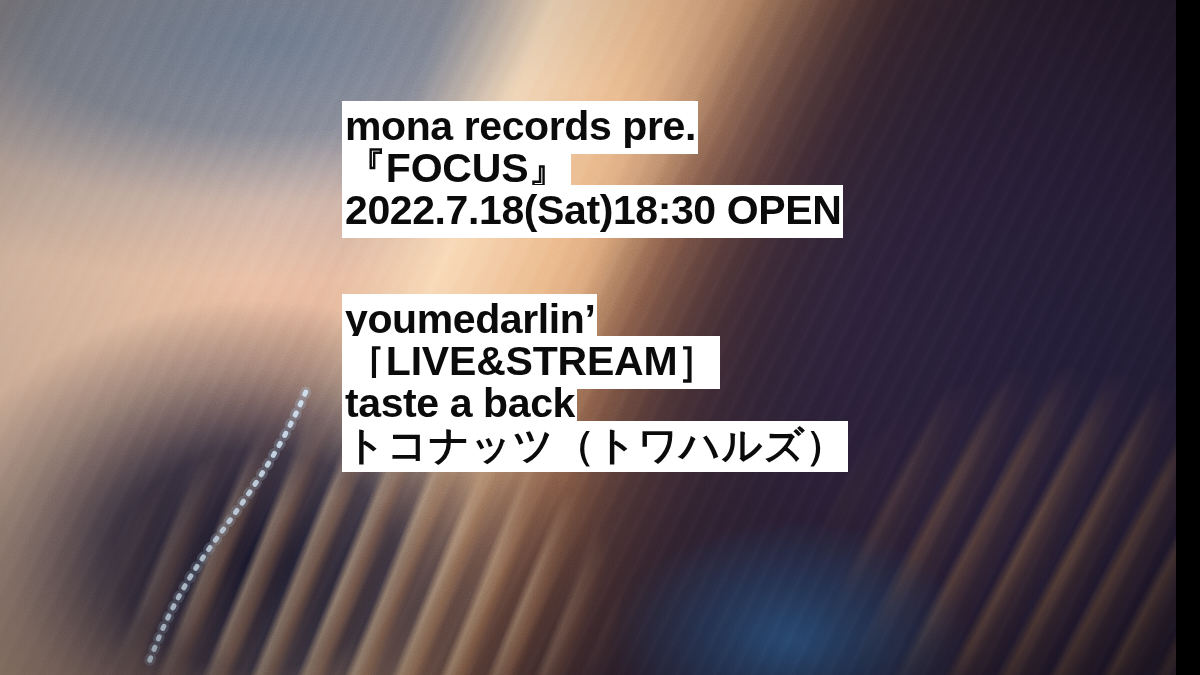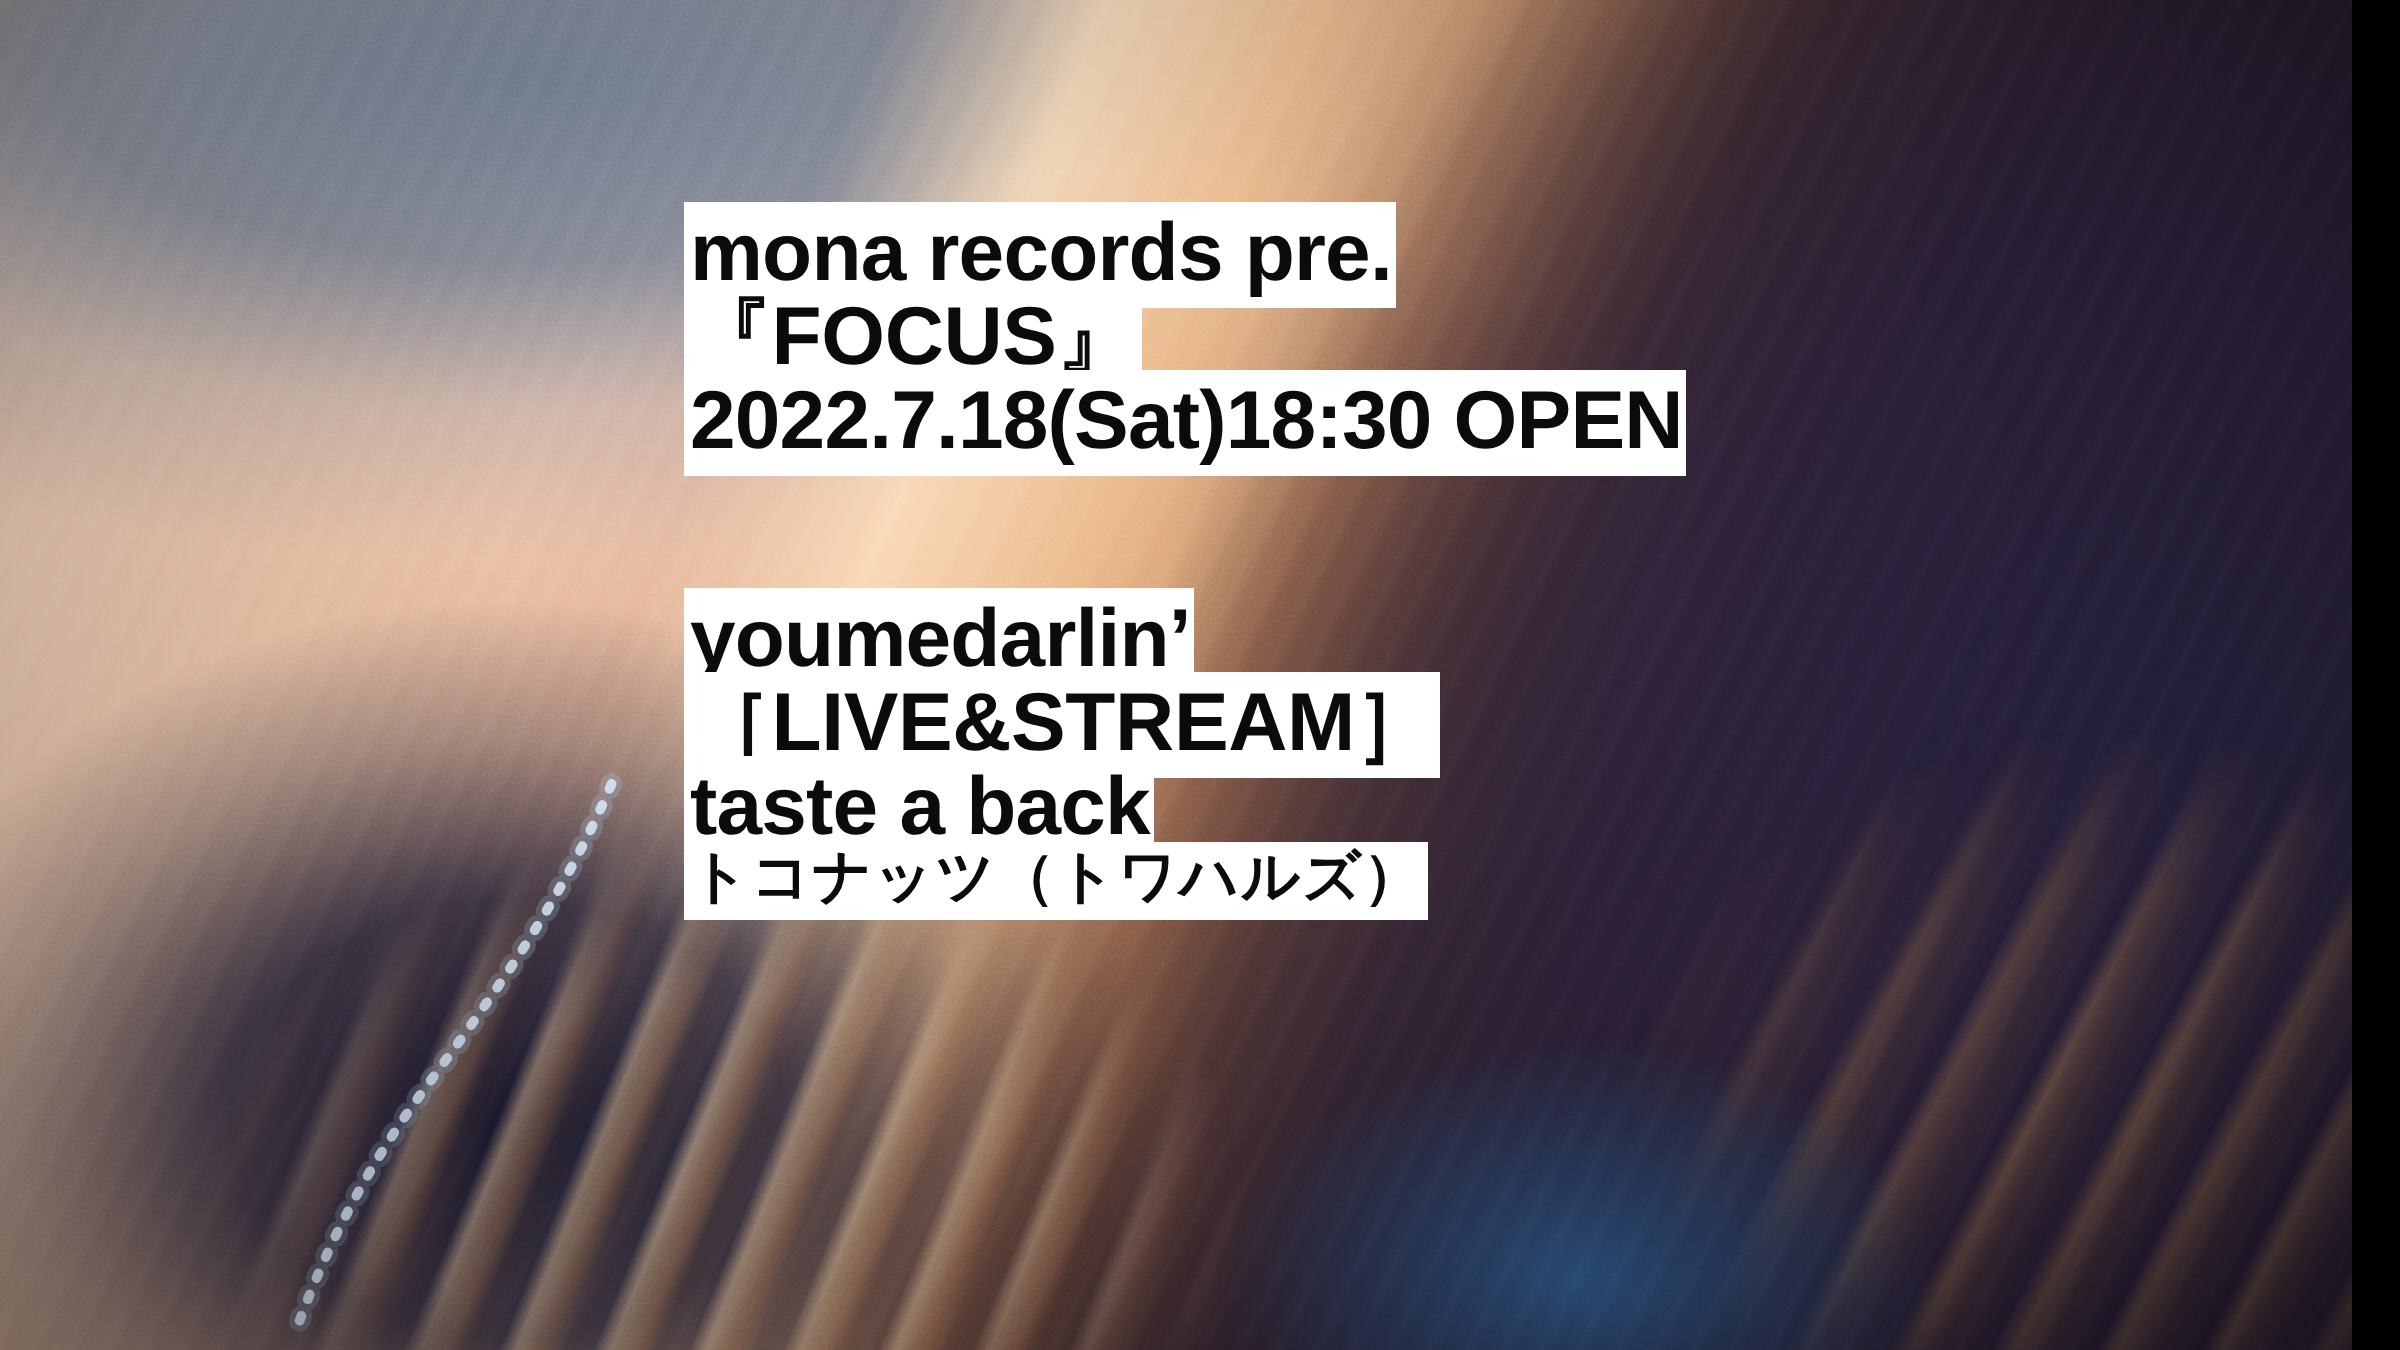--- a/index.html
+++ b/index.html
@@ -190,21 +190,21 @@
     background: #ffffff;
     color: #0b0b0b;
     font-weight: 700;
     font-size: 41px;
     letter-spacing: -0.4px;
     padding: 2px 2px 5px 3px;
     box-decoration-break: clone;
     -webkit-box-decoration-break: clone;
   }
   .line.jp > .hl {
-    font-size: 29px;
+    font-size: 40px;
     letter-spacing: 1px;
   }
   .line.brk > .hl {
     font-size: 41px;
     letter-spacing: -0.2px;
   }
   .line + .line { margin-top: 1px; }
 </style>
 </head>
 <body>

